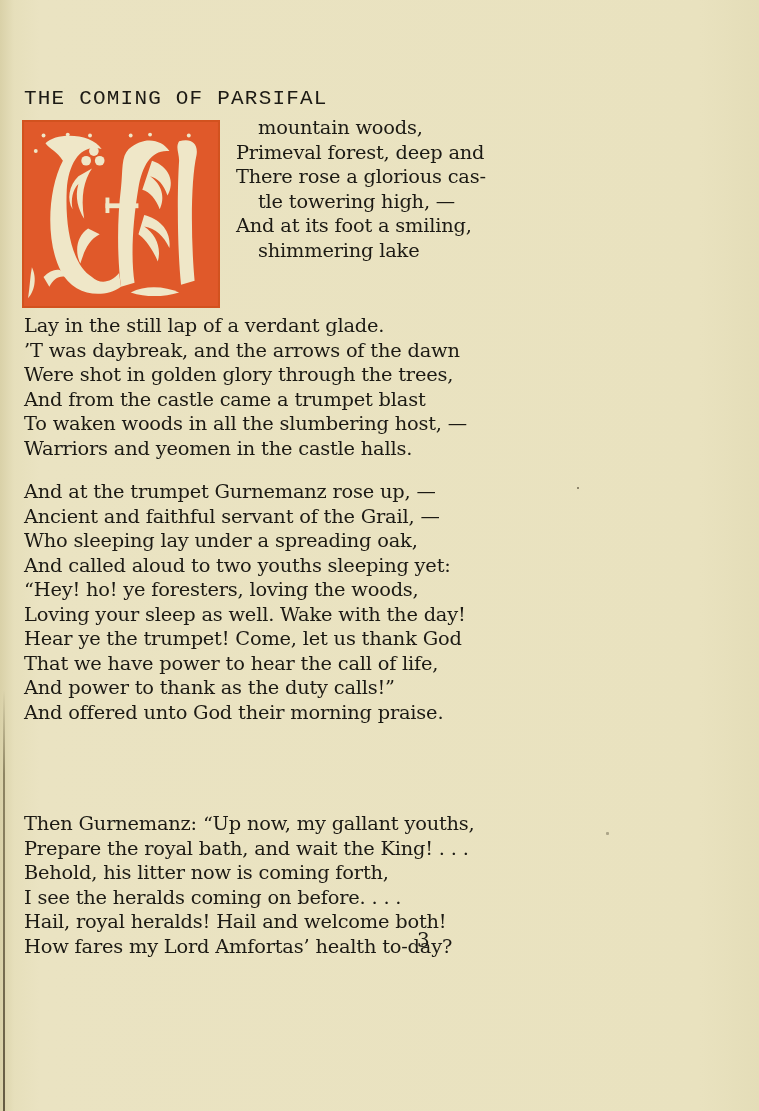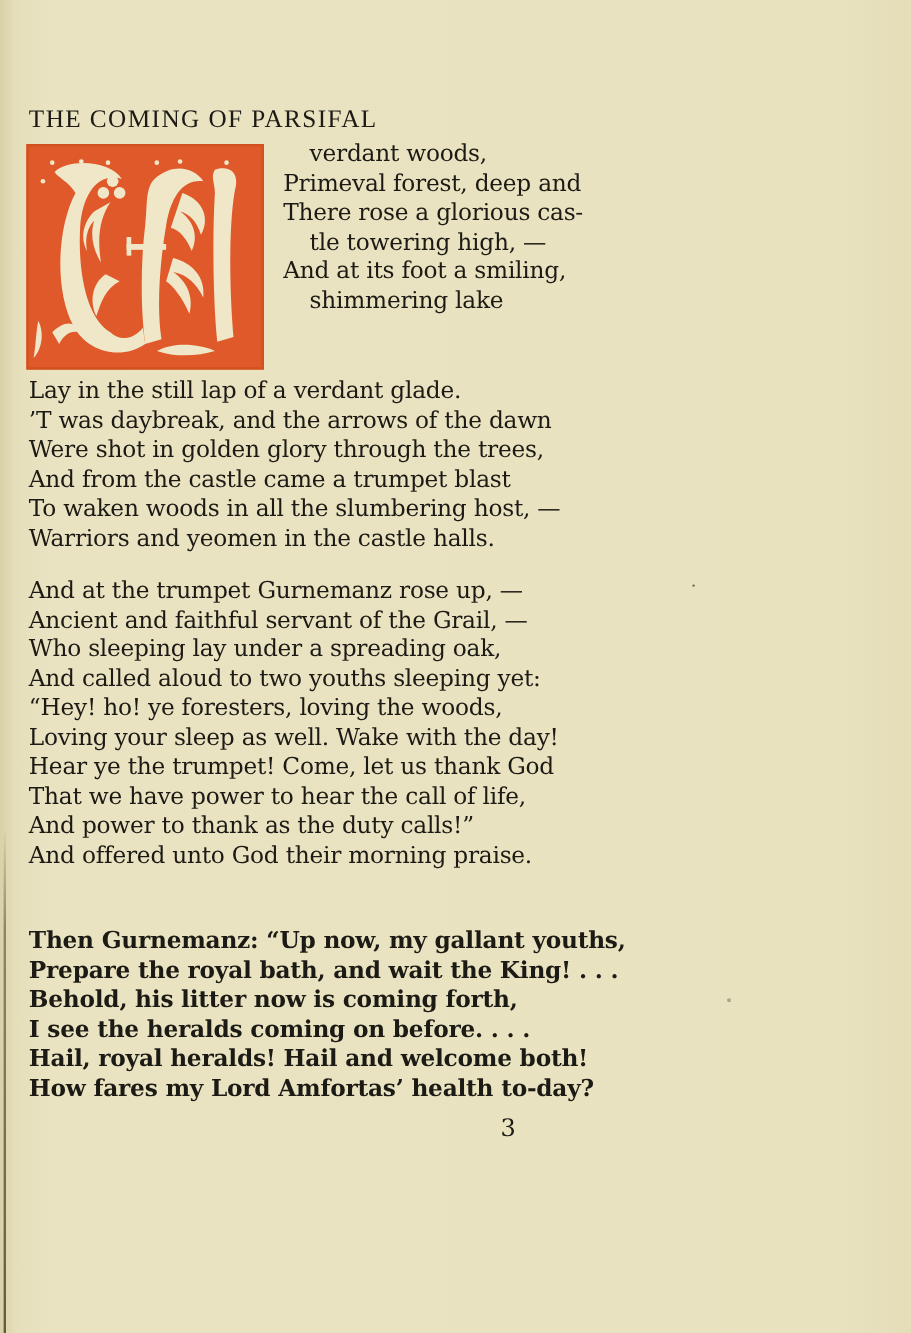--- a/index.html
+++ b/index.html
@@ -14,21 +14,21 @@
       position: absolute; left: 0; top: 0; width: 759px; height: 1111px;
       background: linear-gradient(90deg, #d9d1a8 0px, #e6dfbb 14px, #eae3c2 40px, #e9e2bf 700px, #e4ddb8 759px);
     }
     .gutter-line {
       position: absolute; left: 3px; top: 690px; width: 2px; height: 421px;
       background: linear-gradient(180deg, rgba(90,80,50,0) 0%, rgba(90,80,50,0.6) 20%, rgba(70,60,40,0.8) 100%);
     }
     .title {
       position: absolute; left: 24px; top: 87px;
       font-size: 21px; letter-spacing: 1.2px;
-      font-family: Liberation Serif, serif;
+      font-family: Liberation Mono, monospace;
       white-space: nowrap;
     }
     .dropcap {
       position: absolute; left: 22px; top: 120px; width: 198px; height: 188px;
       background: #e0592a;
       border: 2px solid #d2521f;
       box-sizing: border-box;
       overflow: hidden;
     }
     .dropcap svg { width: 100%; height: 100%; display: block; }
@@ -36,21 +36,21 @@
       position: absolute; left: 24px; width: 520px;
       font-size: 19.4px; line-height: 24.5px;
       font-family: "DejaVu Serif", serif;
       letter-spacing: -0.2px;
     }
     .line { white-space: nowrap; height: 24.5px; }
     .indent2 { padding-left: 34px; }
     .para1 { top: 116px; left: 230px; }
     .para1b { top: 314px; }
     .para2 { top: 480px; }
-    .para3 { top: 772px; font-weight: bold; }
+    .para3 { top: 812px; }
     .page-number {
       position: absolute; left: 417px; top: 928px;
       font-size: 20px; font-family: "DejaVu Serif", serif;
     }
     .speck { position:absolute; width:2px; height:2px; border-radius:1px; background:#6f6750; }
   </style>
 </head>
 <body>
 
 <div class="page">
@@ -91,21 +91,21 @@
         <path d="M124 96 C140 100 152 112 150 130 C144 118 136 110 124 108 C136 116 142 130 138 144 C132 130 124 120 118 116 Z"></path>
 
         <path d="M20 160 C30 150 40 150 44 160 C36 158 30 162 26 170 Z"></path>
         <path d="M110 176 C126 168 146 170 160 176 C146 180 128 182 110 176 Z"></path>
         <path d="M8 150 C14 162 10 176 4 182 C6 170 6 160 8 150 Z"></path>
       </g>
     </svg>
   </div>
 
   <div class="verse para1">
-    <div class="line indent2" style="padding-left:28px">verdant woods,</div>
+    <div class="line indent2" style="padding-left:28px">mountain woods,</div>
     <div class="line" style="padding-left:6px">Primeval forest, deep and</div>
     <div class="line" style="padding-left:6px">There rose a glorious cas-</div>
     <div class="line" style="padding-left:28px">tle towering high, —</div>
     <div class="line" style="padding-left:6px">And at its foot a smiling,</div>
     <div class="line" style="padding-left:28px">shimmering lake</div>
   </div>
 
   <div class="verse para1b">
     <div class="line">Lay in the still lap of a verdant glade.</div>
     <div class="line">’T was daybreak, and the arrows of the dawn</div>

